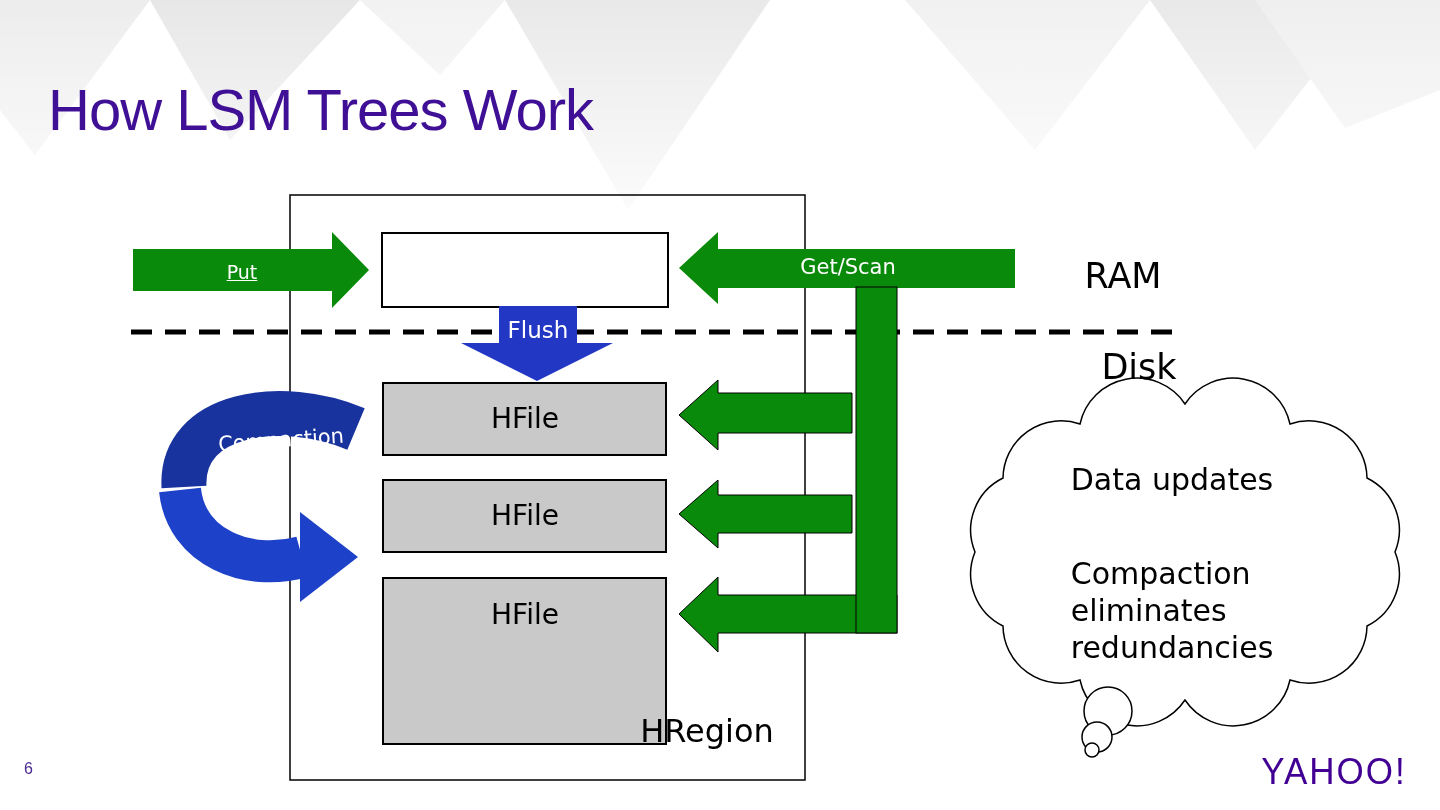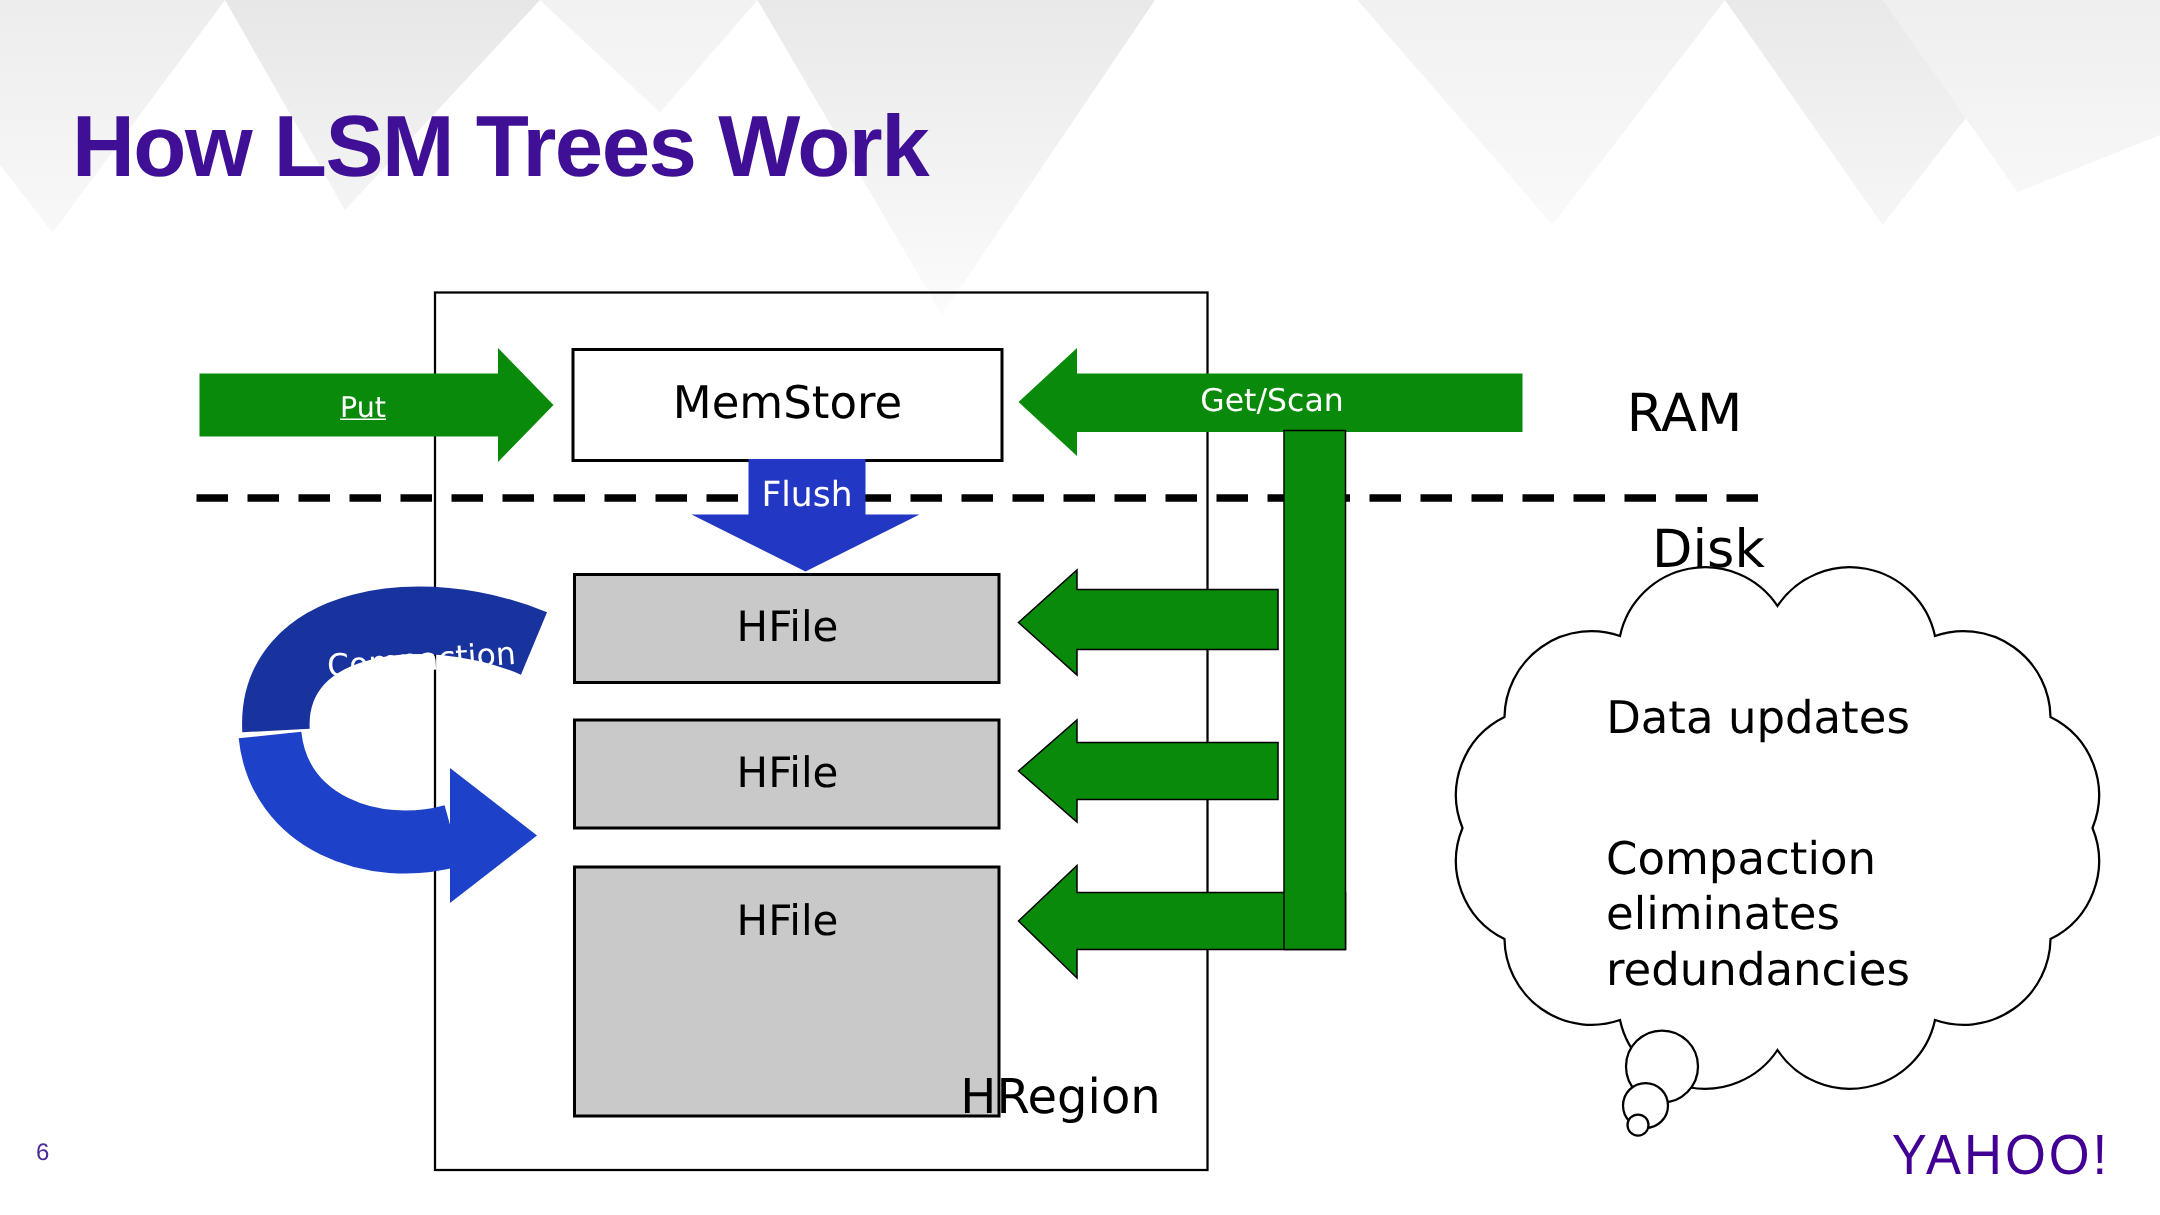--- a/index.html
+++ b/index.html
@@ -6,22 +6,22 @@
   .slide{
     position:relative;width:1440px;height:810px;background:#ffffff;
     overflow:hidden;font-family:"DejaVu Sans",sans-serif;
   }
   .bg-pattern{position:absolute;left:0;top:0;z-index:0;}
   .diagram-svg{position:absolute;left:0;top:0;z-index:1;}
   .lbl{position:absolute;z-index:2;white-space:nowrap;color:#000;}
   .center{transform:translate(-50%,-50%);}
   .white{color:#ffffff;}
   .page-title{
-    position:absolute;left:48px;top:64px;z-index:2;margin:0;
-    font-family:"Liberation Sans",sans-serif;font-weight:700;
+    position:absolute;left:48px;top:76px;z-index:2;margin:0;
+    font-family:"Liberation Sans",sans-serif;font-weight:400;
     font-size:58px;letter-spacing:-1px;color:#3f1095;
   }
   .memstore-label{left:525px;top:269px;font-size:30px;}
   .put-label{left:242px;top:272px;font-size:19px;text-decoration:underline;}
   .getscan-label{left:848px;top:267px;font-size:21px;}
   .flush-label{left:538px;top:330px;font-size:23px;}
   .ram-label{left:1123px;top:276px;font-size:35px;}
   .disk-label{left:1116px;top:367px;font-size:35px;margin-left:23px;}
   .compaction-label{left:281px;top:440px;font-size:21px;transform:translate(-50%,-50%) rotate(-4deg);}
   .hfile1-label{left:525px;top:418px;font-size:28px;}
@@ -101,21 +101,20 @@
              A 58 58 0 0 1 1080 680
              A 58 58 0 0 1 1003 626
              A 58 58 0 0 1 975 552 Z" fill="#ffffff" stroke="#000000" stroke-width="1.5"></path>
     <circle cx="1108" cy="711" r="24" fill="#ffffff" stroke="#000000" stroke-width="1.5"></circle>
     <circle cx="1097" cy="737" r="15" fill="#ffffff" stroke="#000000" stroke-width="1.5"></circle>
     <circle cx="1092" cy="750" r="7" fill="#ffffff" stroke="#000000" stroke-width="1.5"></circle>
   </svg>
 
   <h1 class="page-title">How LSM Trees Work</h1>
 
-  <div class="lbl center memstore-label">MemStore</div>
   <div class="lbl center white put-label">Put</div>
   <div class="lbl center white getscan-label">Get/Scan</div>
   <div class="lbl center white flush-label">Flush</div>
   <div class="lbl center ram-label">RAM</div>
   <div class="lbl center disk-label">Disk</div>
   <div class="lbl white compaction-label">Compaction</div>
   <div class="lbl center hfile1-label">HFile</div>
   <div class="lbl center hfile2-label">HFile</div>
   <div class="lbl center hfile3-label">HFile</div>
   <div class="lbl center hregion-label">HRegion</div>

